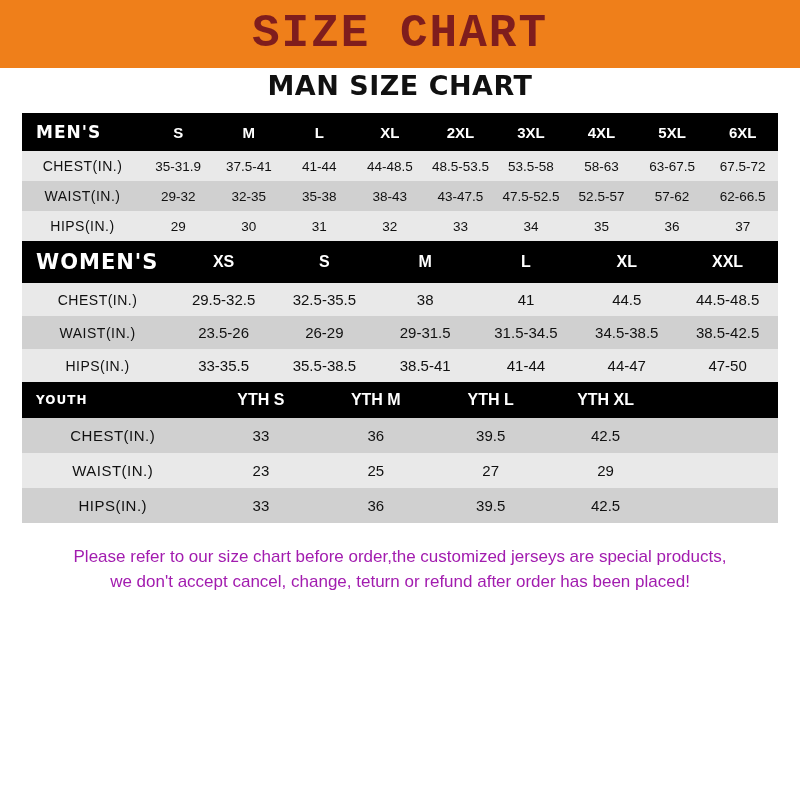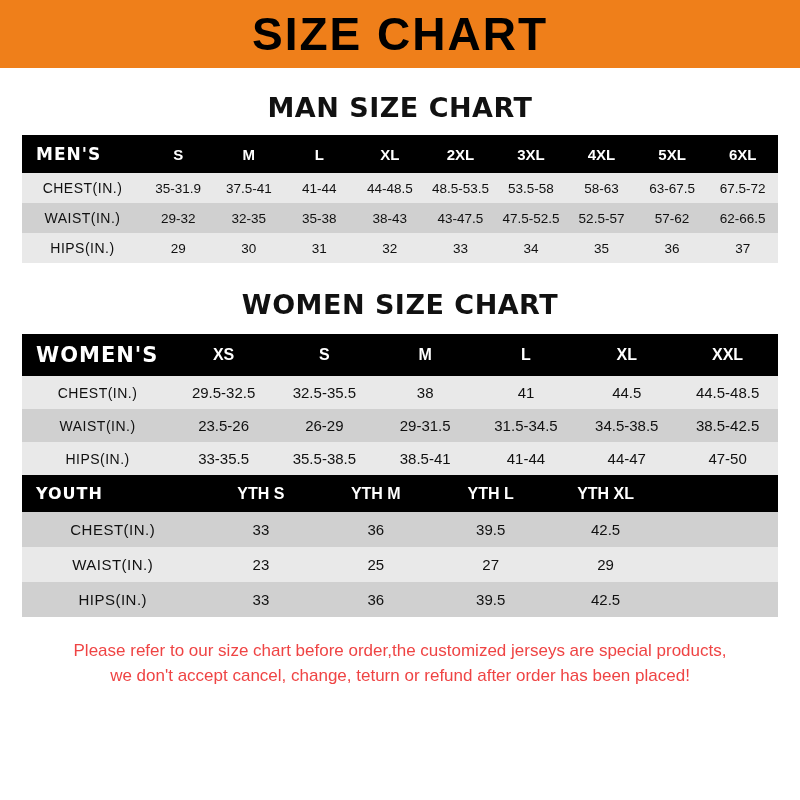--- a/index.html
+++ b/index.html
@@ -23,40 +23,40 @@
   
   .banner {
     position: relative;
     height: 68px;
     background: #ef7f1a;
     display: flex;
     align-items: center;
     justify-content: center;
   }
   .banner-title {
-    font-family: Liberation Sans, sans-serif;
+    font-family: Liberation Mono, monospace;
     font-weight: bold;
     font-size: 46px;
     letter-spacing: 2px;
-    color: #000000;
+    color: #7f1d1d;
     line-height: 1;
   }
   .content {
     padding: 0 22px;
     box-sizing: border-box;
   }
   .section-title {
     text-align: center;
     font-family: "DejaVu Sans", sans-serif;
     font-weight: bold;
     font-size: 27px;
     color: #111111;
     letter-spacing: 0.5px;
   }
-  .section-title.man { margin: 24px 0 12px 0; }
+  .section-title.man { margin: 2px 0 12px 0; }
   .section-title.women { margin: 26px 0 14px 0; }
   .section-title.youth { margin: 30px 0 14px 0; }
 
   table.size-table {
     width: 100%;
     border-collapse: collapse;
     table-layout: fixed;
   }
   table.size-table th,
   table.size-table td {
@@ -94,32 +94,32 @@
     letter-spacing: 0.5px;
   }
 
   
   table.men col.label { width: 16%; }
   table.women col.label { width: 20%; }
   table.youth col.label { width: 24%; }
 
   table.youth thead th { font-size: 16px; }
   table.youth tbody td { font-size: 15px; padding: 9px 0; }
-  table.youth thead th.row-label { font-size: 16px; }
+  table.youth thead th.row-label { font-size: 12px; }
   table.youth tbody td.row-label { font-size: 15px; }
 
   table.women thead th { font-size: 16px; text-align: center; }
   table.women tbody td { font-size: 15px; padding: 8px 0; }
   table.women thead th.row-label { font-size: 21px; }
 
   
   .note {
     margin-top: 22px;
     text-align: center;
-    color: #ef4444;
+    color: #a21caf;
     font-family: "Liberation Sans", sans-serif;
     font-size: 17px;
     line-height: 1.45;
     padding: 0 8px;
   }
   .note-line { display: block; }
 </style>
 </head>
 <body>
 
@@ -192,21 +192,20 @@
           <td>32</td>
           <td>33</td>
           <td>34</td>
           <td>35</td>
           <td>36</td>
           <td>37</td>
         </tr>
       </tbody>
     </table>
 
-    <div class="section-title women">WOMEN SIZE CHART</div>
     <table class="size-table women">
       <colgroup>
         <col class="label">
         <col>
           <col>
           <col>
           <col>
           <col>
           <col>
       </colgroup>

